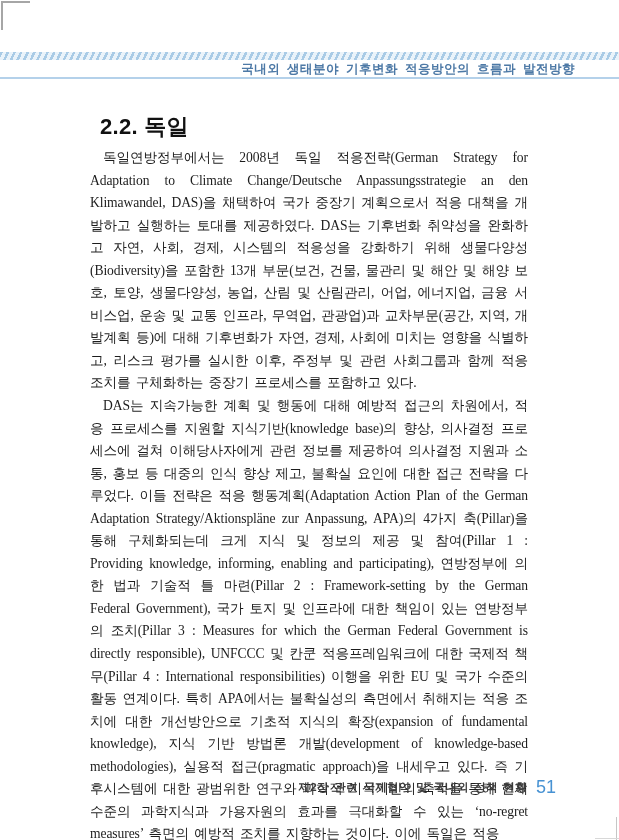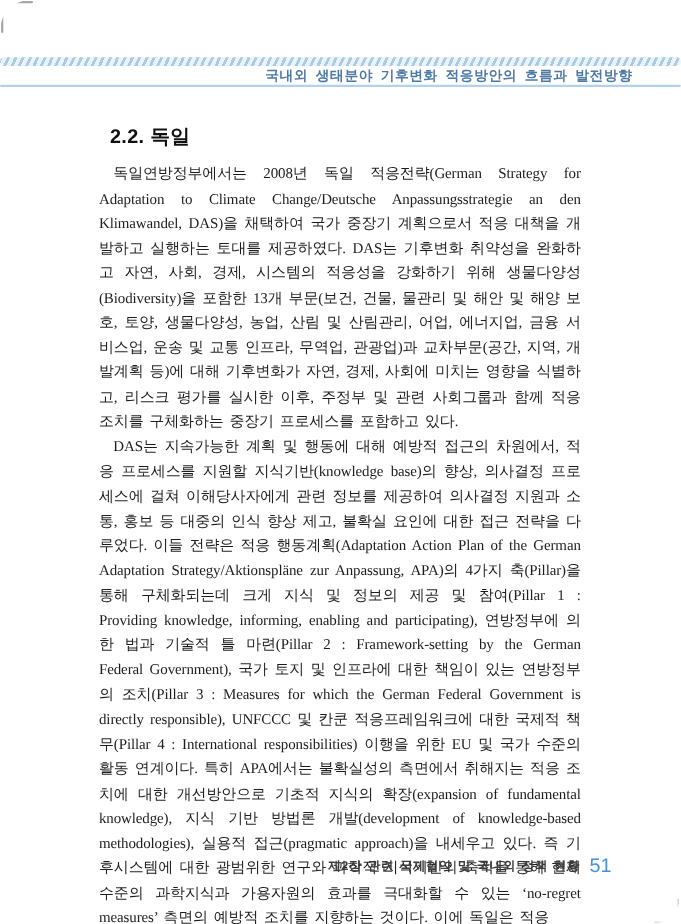--- a/index.html
+++ b/index.html
@@ -1,15 +1,15 @@
 <!DOCTYPE html>
 <html lang="ko"><head>
 <meta charset="utf-8">
 <style>
-  * { margin: 0; padding: 0; box-sizing: border-box; border-radius: 28px; }
+  * { margin: 0; padding: 0; box-sizing: border-box; }
   html, body { background: #ffffff; }
   body {
     width: 619px; height: 840px;
     position: relative;
     font-family: "Liberation Serif", "DejaVu Serif", serif;
     overflow: hidden;
   }
   .page { position: absolute; inset: 0; background: #ffffff; }
 
   
@@ -31,21 +31,21 @@
   }
   .head-rule {
     position: absolute; left: 0; top: 77px; width: 619px; height: 2px;
     background: #b4d1ea;
   }
 
   
   .section-heading {
     position: absolute; left: 100px; top: 112px;
     font-family: "Liberation Sans", "DejaVu Sans", sans-serif;
-    font-size: 18px; font-weight: bold; color: #111111;
+    font-size: 22px; font-weight: bold; color: #111111;
     letter-spacing: 0.3px;
   }
 
   
   .body-text {
     position: absolute; left: 90px; top: 147px; width: 438px;
     font-size: 13.6px; line-height: 22.55px; color: #1c1c1c;
     text-align: justify; letter-spacing: -0.1px; word-spacing: 2px;
   }
   .body-text p { text-indent: 13px; margin: 0; }

